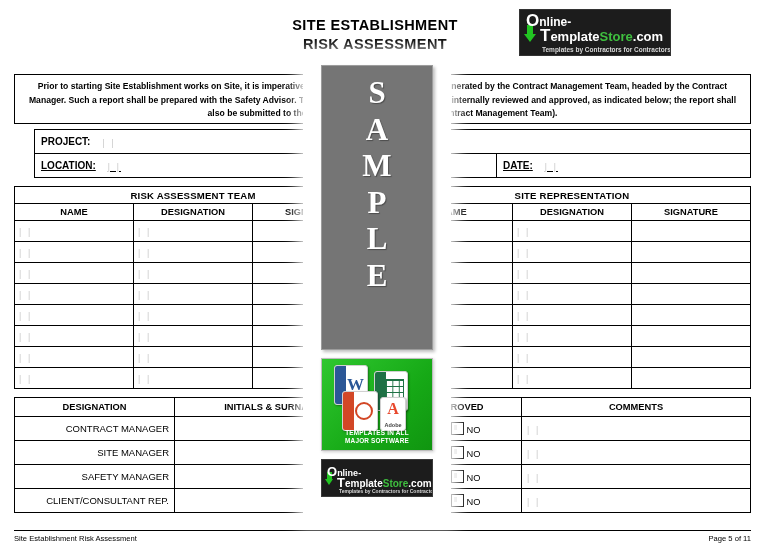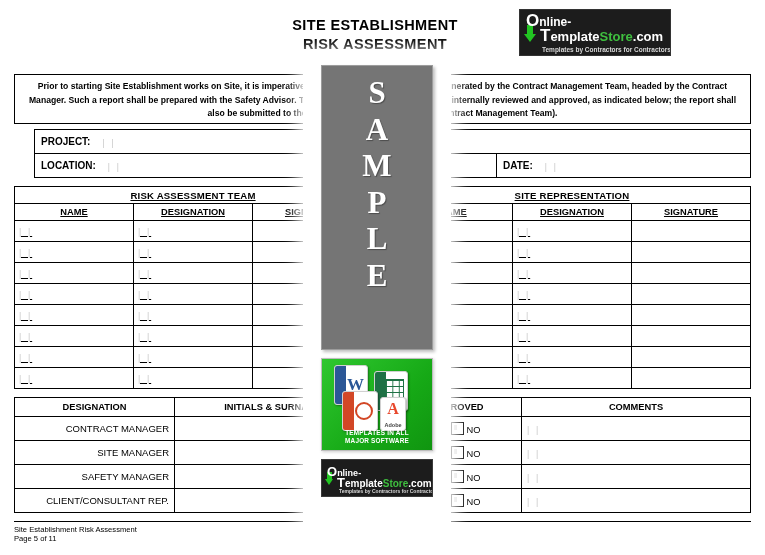--- a/index.html
+++ b/index.html
@@ -123,21 +123,21 @@
   }
 
   .meta-block { margin-top: 5px; margin-left: 20px; }
   .meta-row {
     display: flex;
     border: 1.5px solid #000;
     border-bottom: none;
     height: 23px;
     align-items: stretch;
   }
-  .meta-row:last-child { border-bottom: 1.5px solid #000; }
+  .meta-row:last-child { border-bottom: 1.5px solid #000; text-decoration: underline; }
   .meta-label {
     font-size: 10px;
     font-weight: bold;
     padding: 0 6px;
     display: flex;
     align-items: center;
     white-space: nowrap;
   }
   .meta-field {
     flex: 1;
@@ -171,21 +171,20 @@
   }
   .tbl.left  { width: 358px; }
   .tbl.right { width: 358px; }
   .tbl td, .tbl th {
     border: 1px solid #000;
     height: 21px;
     padding: 0 4px;
     font-size: 9.5px;
     box-sizing: border-box;
     vertical-align: middle;
-    text-decoration: underline;
   }
   .tbl th {
     font-weight: bold;
     text-align: center;
     height: 17px;
     font-size: 9.3px;
   }
   .tbl .title-cell {
     font-size: 9.6px;
     letter-spacing: .2px;
@@ -253,21 +252,20 @@
   }
   #footer-rule {
     border-top: 1.2px solid #000;
     width: 100%;
   }
   .footer-inner {
     display: flex;
     justify-content: space-between;
     padding-top: 3px;
     font-size: 7.6px;
-    flex-direction: column;
   }
 
   
   #sample-overlay {
     position: absolute;
     left: 303px;
     top: 56px;
     width: 148px;
     height: 466px;
     background: #ffffff;

